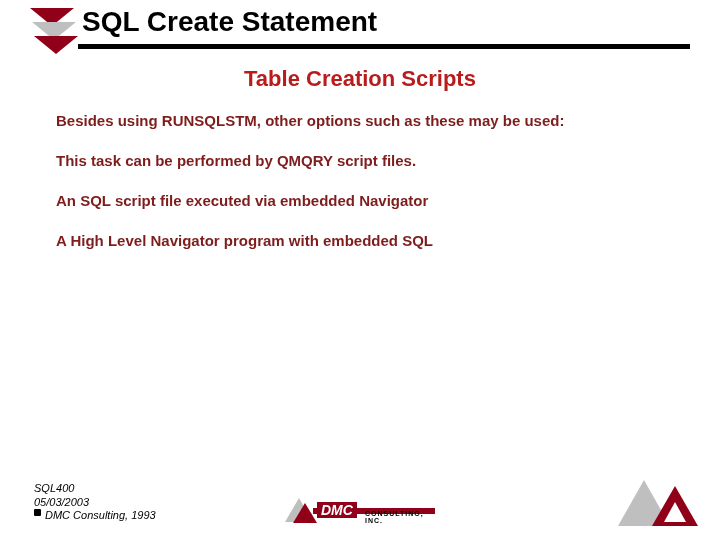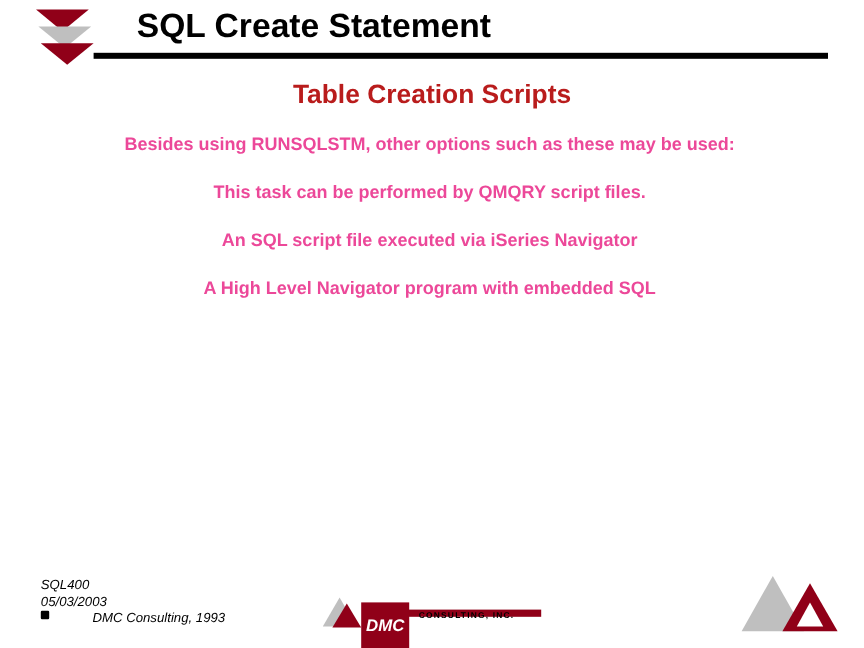--- a/index.html
+++ b/index.html
@@ -1,15 +1,15 @@
 <!DOCTYPE html>
 <html><head>
 <meta charset="utf-8">
 <style>
-  * { box-sizing: border-box; margin: 0; padding: 0; gap: 32px; }
+  * { box-sizing: border-box; margin: 0; padding: 0; }
   body {
     width: 720px;
     height: 540px;
     background: #ffffff;
     font-family: Arial, Helvetica, sans-serif;
     position: relative;
     overflow: hidden;
   }
   .header {
     position: absolute;
@@ -63,24 +63,23 @@
   }
   .content {
     position: absolute;
     top: 112px;
     left: 56px;
     right: 60px;
   }
   .para {
     font-weight: bold;
     font-size: 15px;
-    color: #ec4899;
+    color: #7f1d1d;
     margin-bottom: 22px;
     line-height: 1.2;
-    text-align: center;
   }
   .footer {
     position: absolute;
     bottom: 18px;
     left: 34px;
     font-size: 11px;
     color: #000;
     line-height: 1.2;
     font-style: italic;
   }
@@ -128,21 +127,21 @@
   }
   .logo-center .dmc {
     position: absolute;
     left: 32px;
     top: 4px;
     font-weight: bold;
     font-style: italic;
     font-size: 14px;
     color: #fff;
     background: #900018;
-    padding: 11px 4px;
+    padding: 0 4px;
   }
   .logo-center .consult {
     position: absolute;
     left: 80px;
     top: 12px;
     font-size: 7px;
     letter-spacing: 1px;
     color: #000;
     font-weight: bold;
   }
@@ -189,21 +188,21 @@
   </div>
   <div class="title">SQL Create Statement</div>
 </div>
 <div class="title-rule"></div>
 
 <div class="subtitle">Table Creation Scripts</div>
 
 <div class="content">
   <div class="para">Besides using RUNSQLSTM, other options such as these may be used:</div>
   <div class="para">This task can be performed by QMQRY script files.</div>
-  <div class="para">An SQL script file executed via iSeries Navigator</div>
+  <div class="para">An SQL script file executed via embedded Navigator</div>
   <div class="para">A High Level Navigator program with embedded SQL</div>
 </div>
 
 <div class="footer">
   <div>SQL400</div>
   <div>05/03/2003</div>
   <div class="row">
     <span class="copy"></span>
     <span>DMC Consulting, 1993</span>
   </div>

